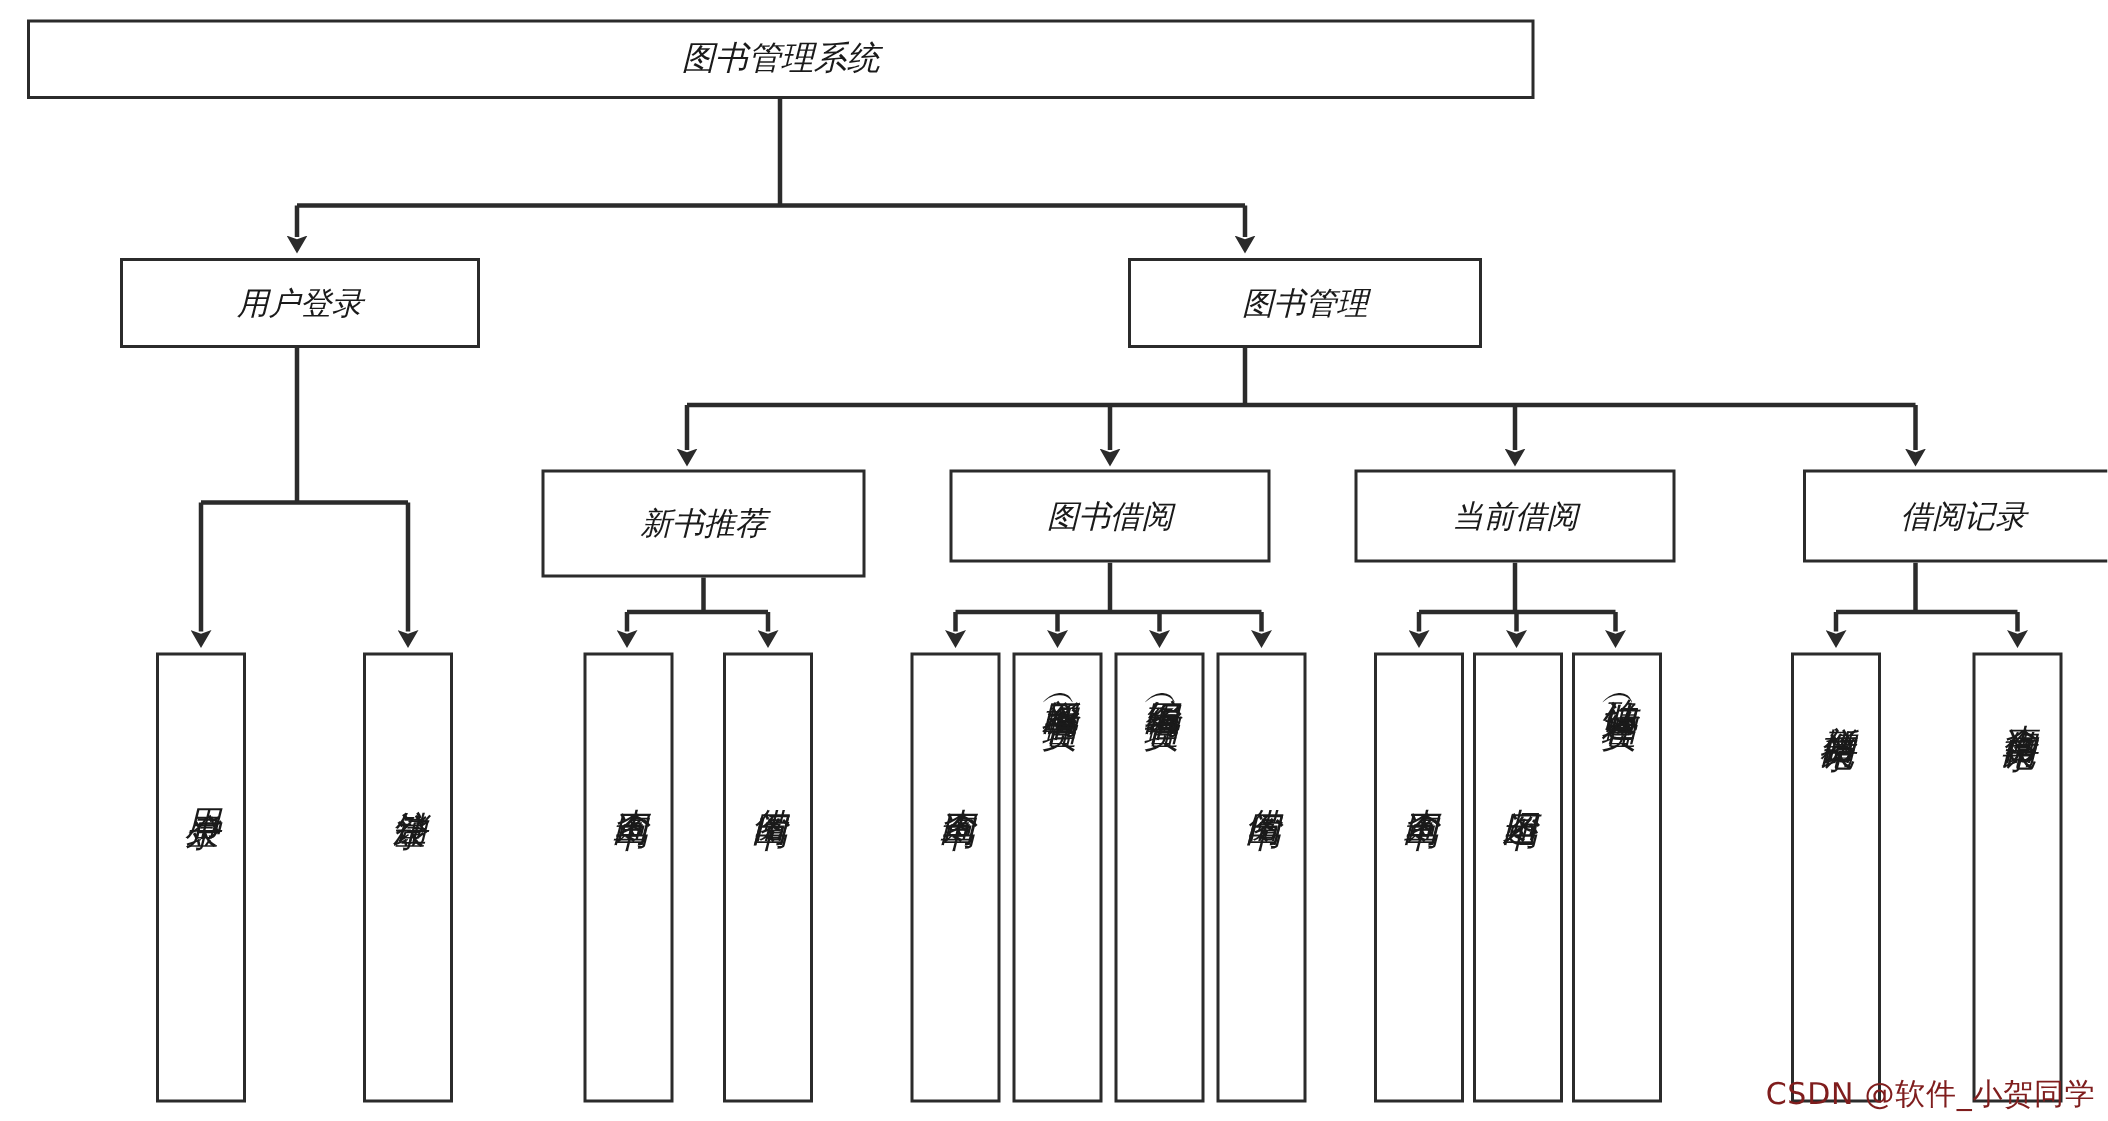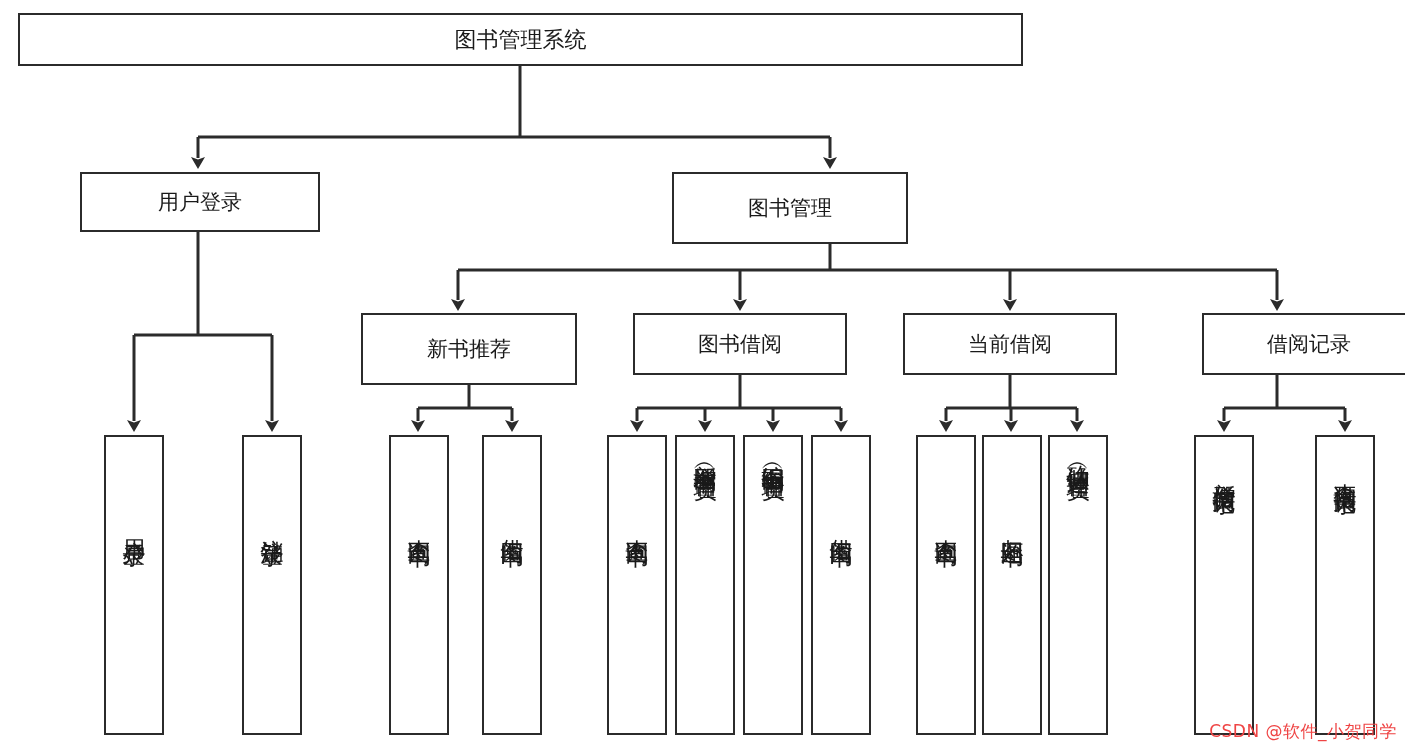--- a/index.html
+++ b/index.html
@@ -26,20 +26,21 @@
   }
   .node {
     position: absolute;
     box-sizing: border-box;
     background: #ffffff;
     border: 2px solid #2b2b2b;
     display: flex;
     align-items: center;
     justify-content: center;
     overflow: hidden;
+    font-style: italic;
   }
   .node .label {
     color: #1a1a1a;
     text-align: center;
     line-height: 1.18;
     white-space: pre-line;
   }
   .node.horiz .label {
     writing-mode: horizontal-tb;
     font-size: 21px;
@@ -65,22 +66,22 @@
   .node.leaf.midlong .label {
     padding-top: 22px;
   }
   .node.leaf.topalign .label {
     padding-top: 4px;
   }
   .watermark {
     position: absolute;
     right: 8px;
     bottom: 4px;
-    color: #ef4444;
-    font-size: 17px;
+    color: #7f1d1d;
+    font-size: 20px;
     letter-spacing: 0.5px;
     user-select: none;
   }
 </style>
 </head>
 <body>
 
 <div id="canvas">
 
   <svg id="edges" viewBox="0 0 1405 747">
@@ -133,21 +134,21 @@
     </g>
   </svg>
 
   <div class="node root horiz" style="left:18px; top:13px; width:1005px; height:53px;">
     <span class="label">图书管理系统</span>
   </div>
 
   <div class="node horiz" style="left:80px; top:172px; width:240px; height:60px;">
     <span class="label">用户登录</span>
   </div>
-  <div class="node horiz" style="left:672px; top:172px; width:236px; height:72px;">
+  <div class="node horiz" style="left:752px; top:172px; width:236px; height:60px;">
     <span class="label">图书管理</span>
   </div>
 
   <div class="node horiz" style="left:361px; top:313px; width:216px; height:72px;">
     <span class="label">新书推荐</span>
   </div>
   <div class="node horiz" style="left:903px; top:313px; width:214px; height:62px;">
     <span class="label">当前借阅</span>
   </div>
   <div class="node horiz" style="left:633px; top:313px; width:214px; height:62px;">

